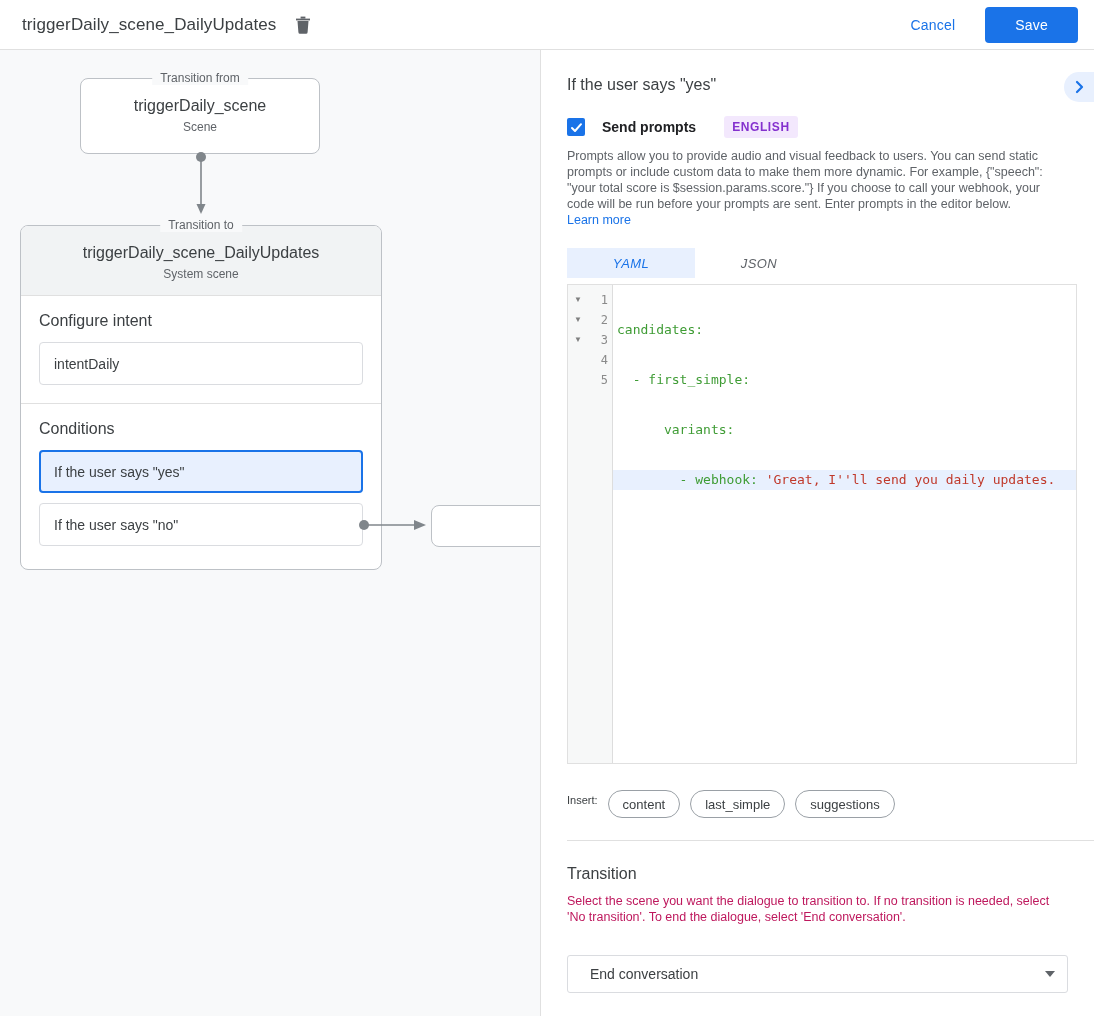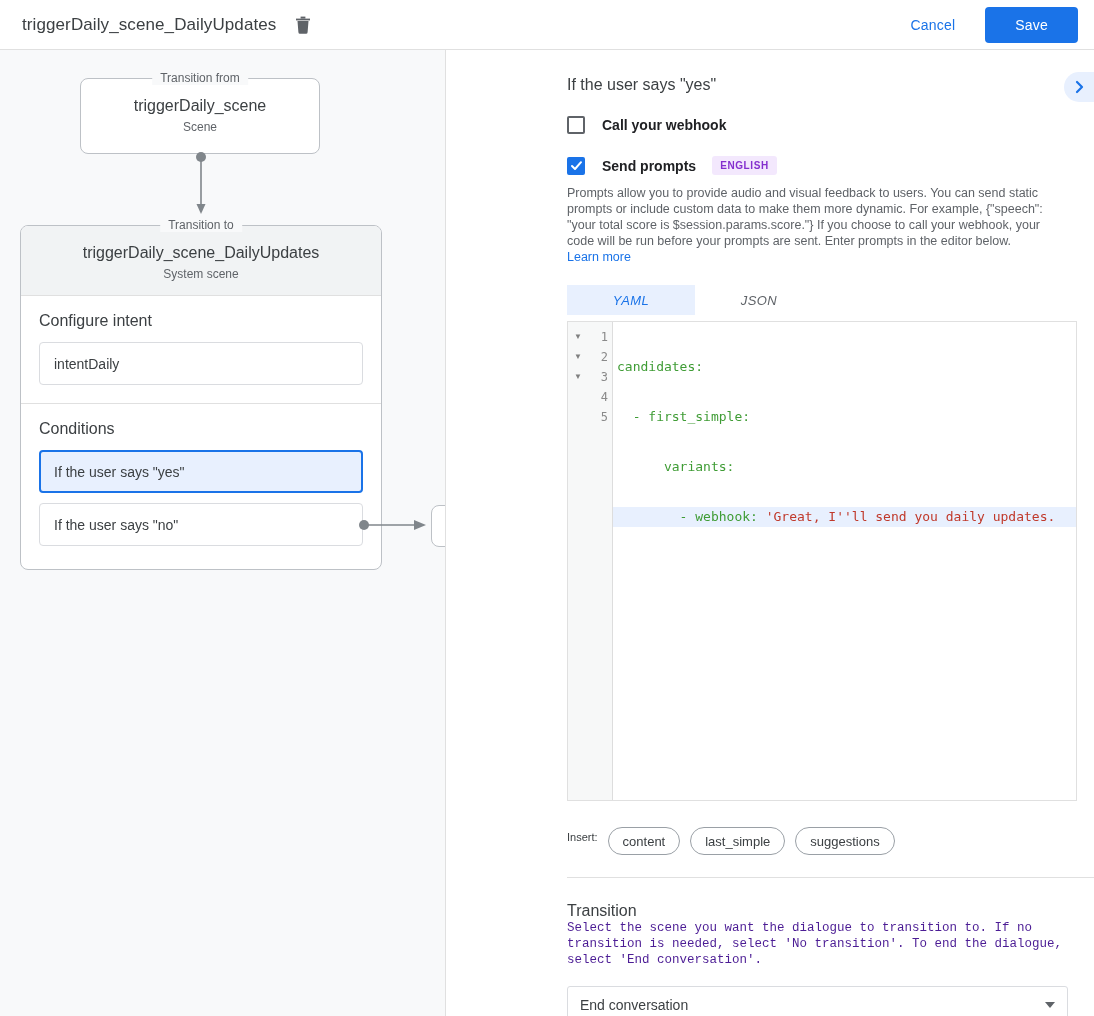--- a/index.html
+++ b/index.html
@@ -61,21 +61,21 @@
     padding: 10px 30px;
     cursor: pointer;
     font-family: inherit;
     letter-spacing: .2px;
   }
 
   
   .canvas {
     position: absolute;
     top: 50px; left: 0;
-    width: 446px; height: 966px;
+    width: 541px; height: 966px;
     background: #f8f9fa;
     border-right: 1px solid #e0e0e0;
     overflow: hidden;
   }
 
   .fieldset-box {
     position: absolute;
     border: 1px solid #bdc1c6;
     border-radius: 8px;
     background: #ffffff;
@@ -210,24 +210,24 @@
     border-color: #1a73e8;
     display: flex; align-items: center; justify-content: center;
   }
   .cb-label {
     margin-left: 17px;
     font-size: 14px;
     font-weight: 700;
     color: #202124;
   }
   .lang-badge {
-    margin-left: 16px;
+    margin-left: 28px;
     background: #f3e8fd;
     color: #8430ce;
-    font-size: 10px;
+    font-size: 12px;
     font-weight: 700;
     letter-spacing: .6px;
     padding: 4px 8px;
     border-radius: 3px;
   }
   .desc {
     padding: 0 26px;
     margin-top: 10px;
     font-size: 12.5px;
     line-height: 16px;
@@ -339,33 +339,33 @@
     background: #e0e0e0;
     margin-left: 26px; margin-right: 0;
   }
 
   .trans-sect { padding: 24px 26px 0 26px; }
   .trans-title {
     font-size: 16px;
     color: #3c4043;
   }
   .trans-desc {
+    margin-top: 10px;
     font-size: 12.5px;
     line-height: 16px;
-    color: #4c1d95;
+    color: #be185d;
     max-width: 500px;
-    font-family: Liberation Mono, monospace;
   }
   .select-box {
-    margin-top: 18px;
+    margin-top: 30px;
     height: 38px;
     border: 1px solid #dadce0;
     border-radius: 3px;
     display: flex; align-items: center;
-    padding: 0 12px;
+    padding: 0 22px;
     font-size: 14px;
     color: #3c4043;
     cursor: pointer;
     position: relative;
     width: 501px;
   }
   .select-caret {
     position: absolute;
     right: 12px;
     width: 0; height: 0;
@@ -443,24 +443,20 @@
 
   <div class="panel-head">
     <div class="panel-title">If the user says "yes"</div>
     <div class="expand-btn">
       <svg width="14" height="14" viewBox="0 0 14 14">
         <polyline points="5,2 10,7 5,12" fill="none" stroke="#1a73e8" stroke-width="2.2" stroke-linecap="round" stroke-linejoin="round"></polyline>
       </svg>
     </div>
   </div>
 
-  <div class="cb-row">
-    <div class="checkbox"></div>
-    <div class="cb-label">Call your webhook</div>
-  </div>
 
   <div class="cb-row">
     <div class="checkbox checked">
       <svg width="13" height="13" viewBox="0 0 13 13" aria-hidden="true">
         <polyline points="2,7 5,10 11,3.2" fill="none" stroke="#ffffff" stroke-width="2" stroke-linecap="round" stroke-linejoin="round"></polyline>
       </svg>
     </div>
     <div class="cb-label">Send prompts</div>
     <div class="lang-badge">ENGLISH</div>
   </div>

